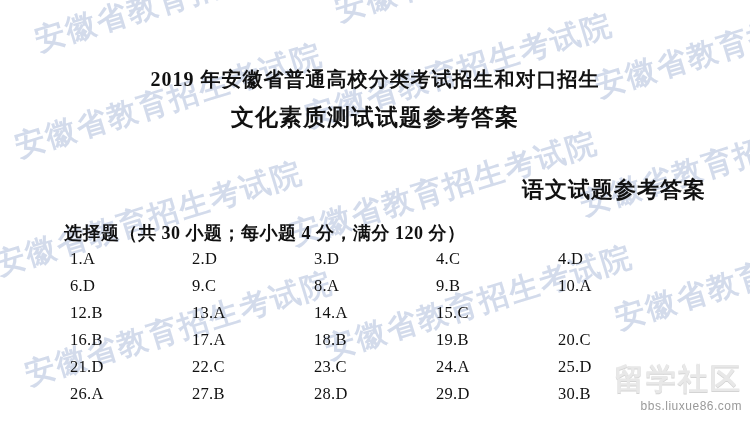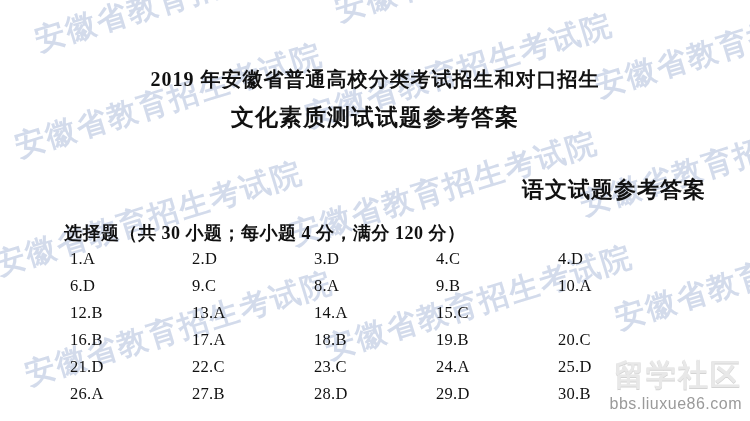--- a/index.html
+++ b/index.html
@@ -107,21 +107,21 @@
   .site-logo .mark {
     font-size: 30px;
     font-weight: 700;
     color: #e8e8e8;
     letter-spacing: 2px;
     line-height: 1;
     text-shadow: 0 1px 0 #d4d4d4;
     font-family: "Liberation Sans", sans-serif;
   }
   .site-logo .url {
-    font-size: 16px;
+    font-size: 12px;
     color: #9a9a9a;
     margin-top: 5px;
     letter-spacing: .5px;
     font-family: "Liberation Sans", sans-serif;
   }
 </style>
 </head>
 <body>
 
 <div id="page">

